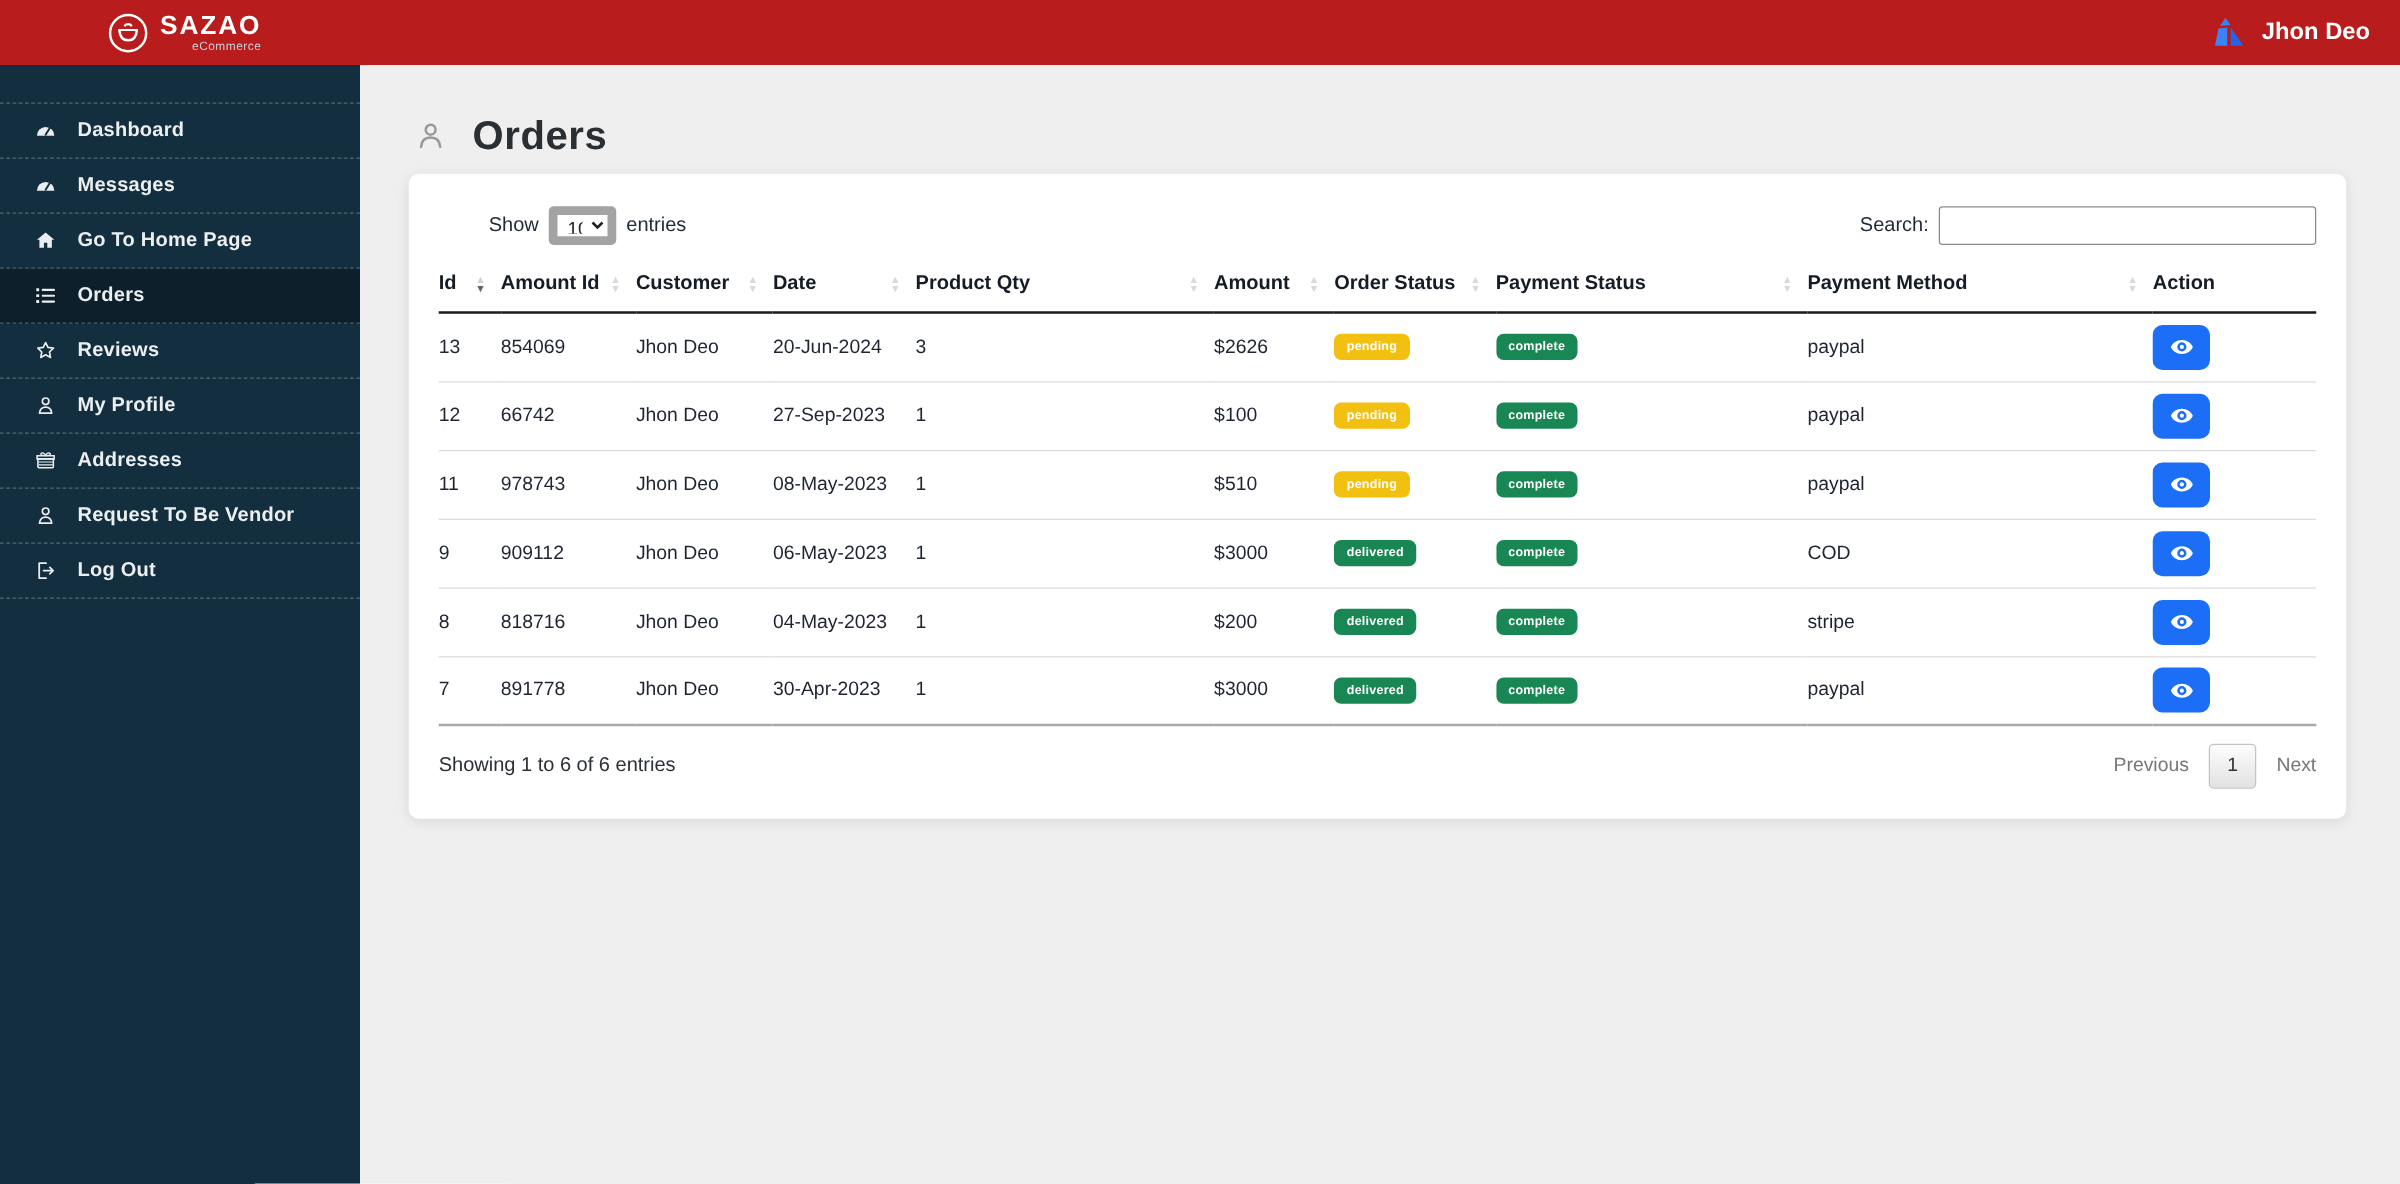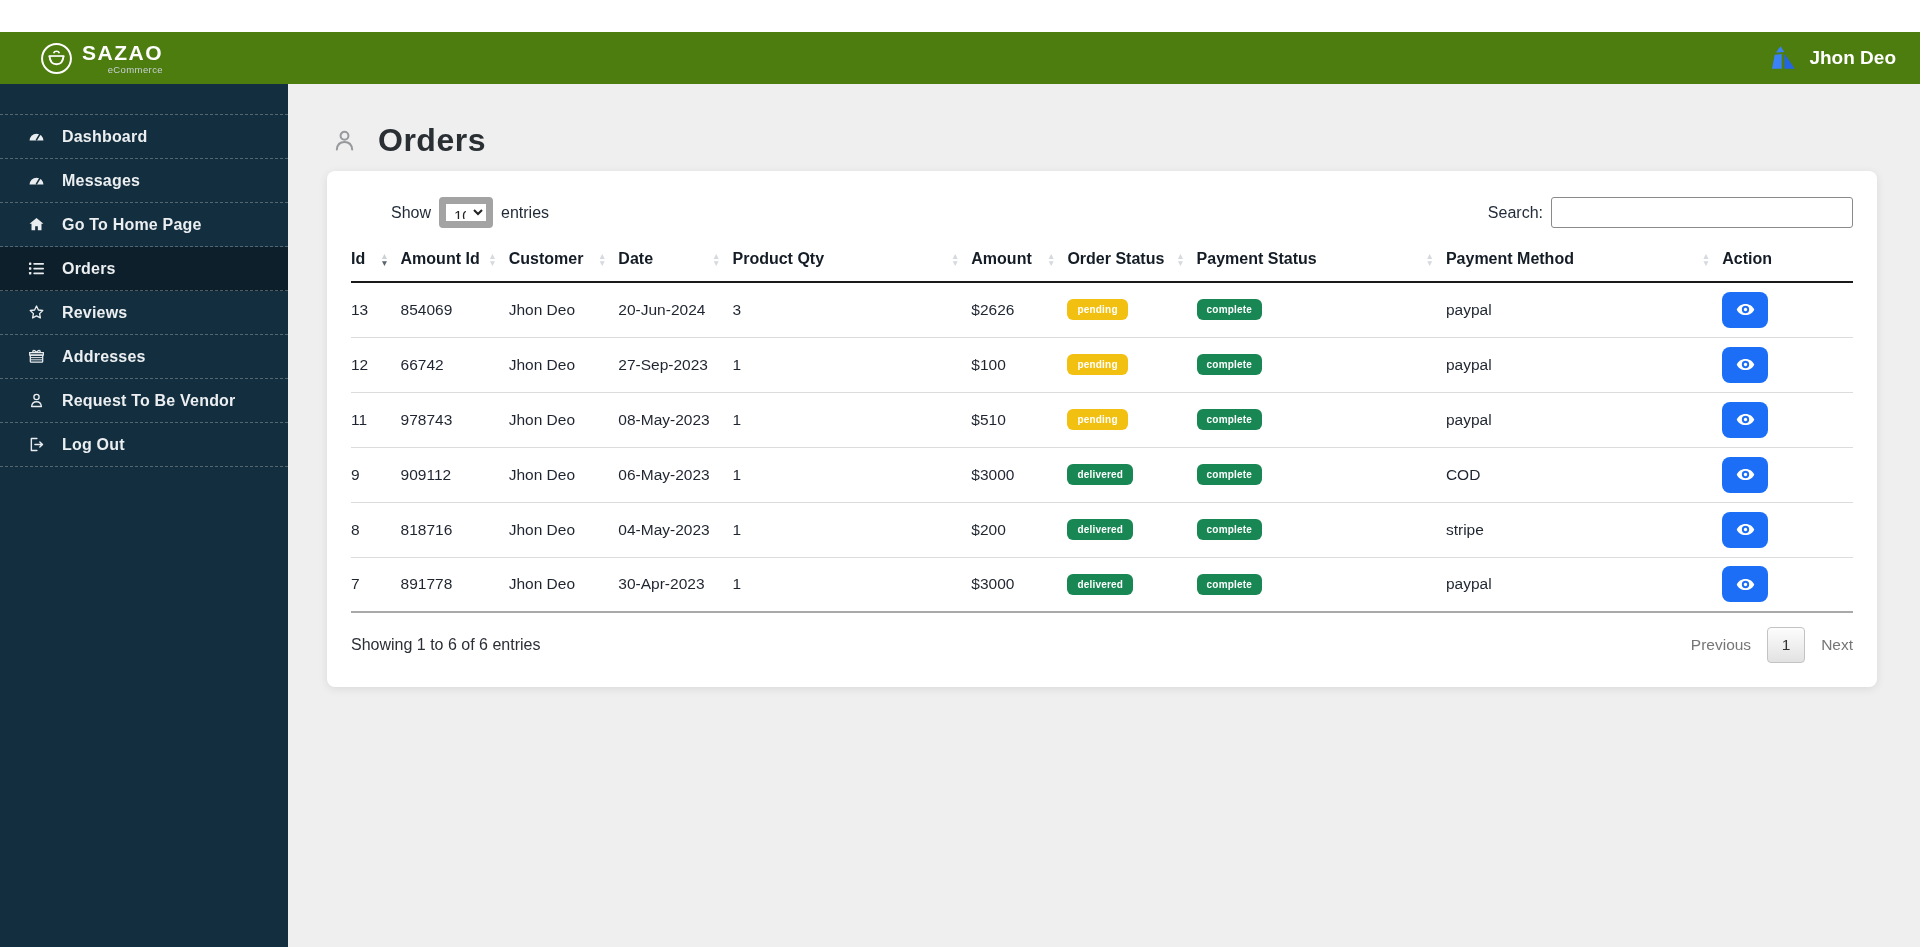--- a/index.html
+++ b/index.html
@@ -1,21 +1,21 @@
 <!DOCTYPE html>
 <html><head>
 <meta charset="utf-8">
 <style>
   * { box-sizing: border-box; }
   html, body { margin: 0; padding: 0; width: 1920px; height: 947px; overflow: hidden;
     font-family: "Liberation Sans", "DejaVu Sans", sans-serif; }
 
   
-  .topbar { height: 52px; background: #4d7c0f; display: flex; align-items: center;
-    justify-content: space-between; padding: 0 24px 0 40px; margin-top: 32px; }
+  .topbar { height: 52px; background: #b91c1c; display: flex; align-items: center;
+    justify-content: space-between; padding: 0 24px 0 86px; }
   .brand { display: flex; align-items: center; gap: 9px; cursor: pointer; }
   .brand-text { display: flex; flex-direction: column; align-items: flex-end; line-height: 1; }
   .brand-name { color: #fff; font-size: 21px; font-weight: 700; letter-spacing: 1.5px; }
   .brand-tag { color: #c9d2d8; font-size: 9.5px; letter-spacing: .4px; margin-top: 2px; }
   .user { display: flex; align-items: center; gap: 10px; cursor: pointer; }
   .user-name { color: #fff; font-size: 19px; font-weight: 700; }
 
   
   .layout { display: flex; height: 895px; }
   .sidebar { width: 288px; background: #132e3e; padding-top: 30px; flex: none; }
@@ -147,20 +147,29 @@
         <div class="nav-item">
           <span class="nav-icon">
             <svg viewBox="0 0 24 24" width="19" height="19" fill="none" stroke="#e9edf0" stroke-width="1.7" stroke-linejoin="round">
               <path d="M12 3.8l2.4 5 5.5.7-4 3.9 1 5.5-4.9-2.7-4.9 2.7 1-5.5-4-3.9 5.5-.7z"></path>
             </svg>
           </span>
           <span>Reviews</span>
         </div>
         <div class="nav-item">
           <span class="nav-icon">
+            <svg viewBox="0 0 24 24" width="19" height="19" fill="none" stroke="#e9edf0" stroke-width="1.7" stroke-linecap="round">
+              <circle cx="12" cy="7.6" r="3.3"></circle>
+              <path d="M5.8 19.6c.5-4 3-6 6.2-6s5.7 2 6.2 6z" stroke-linejoin="round"></path>
+            </svg>
+          </span>
+          <span>My Profile</span>
+        </div>
+        <div class="nav-item">
+          <span class="nav-icon">
             <svg viewBox="0 0 24 24" width="19" height="19" fill="none" stroke="#e9edf0" stroke-width="1.6">
               <rect x="4.2" y="10.2" width="15.6" height="9" rx="1"></rect>
               <path d="M3.4 7h17.2v3.2H3.4z"></path>
               <path d="M4.8 13.4h14.4M4.8 16.2h14.4" stroke-width="1.2"></path>
               <path d="M12 7c-1-2.6-3.6-3.4-4.6-2.2C6.5 5.9 8.5 7 12 7zm0 0c1-2.6 3.6-3.4 4.6-2.2C17.5 5.9 15.5 7 12 7z" stroke-width="1.3"></path>
             </svg>
           </span>
           <span>Addresses</span>
         </div>
         <div class="nav-item">

